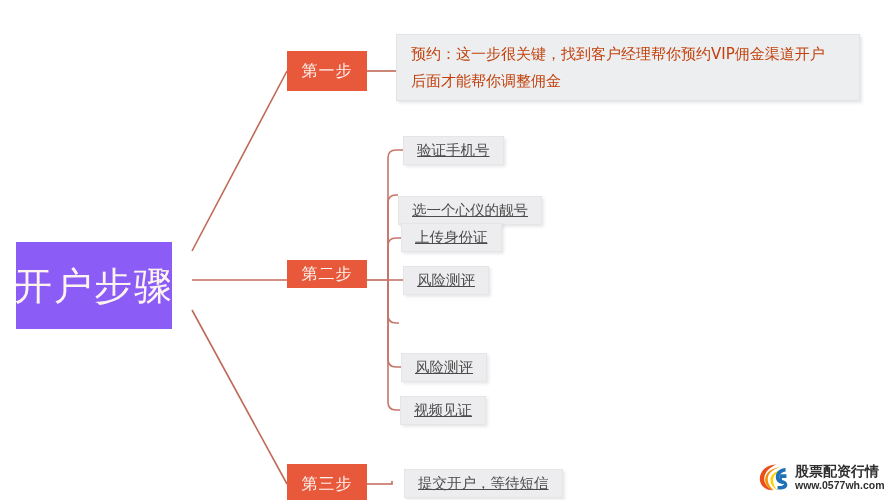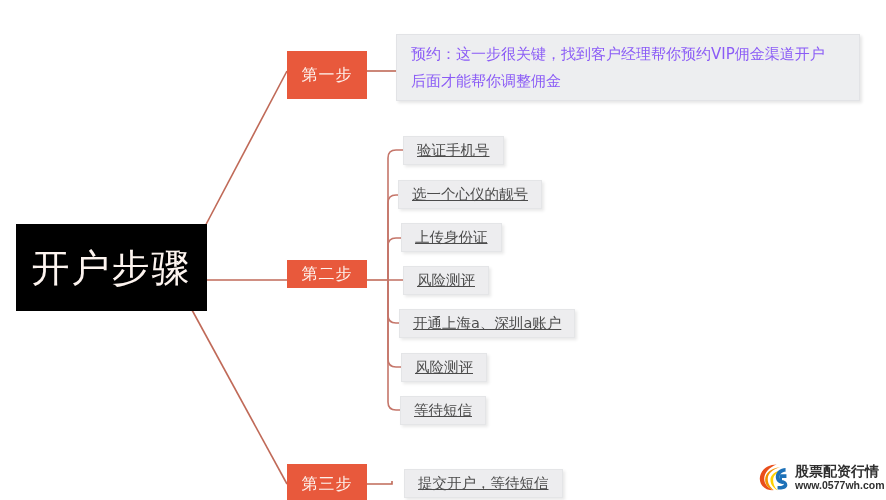--- a/index.html
+++ b/index.html
@@ -23,24 +23,24 @@
     left: 0;
     top: 0;
     width: 886px;
     height: 500px;
     pointer-events: none;
   }
   
   .root-node {
     position: absolute;
     left: 16px;
-    top: 224px;
-    width: 191px;
+    top: 242px;
+    width: 156px;
     height: 87px;
-    background: #000000;
+    background: #8b5cf6;
     display: flex;
     align-items: center;
     justify-content: center;
     box-sizing: border-box;
   }
   .root-node .root-label {
     color: #fdf4ef;
     font-size: 38px;
     letter-spacing: 2px;
     line-height: 1;
@@ -55,36 +55,36 @@
     justify-content: center;
     box-sizing: border-box;
   }
   .step-node .step-label {
     color: #fdf1ec;
     font-size: 16px;
     letter-spacing: 1px;
     line-height: 1;
     white-space: nowrap;
   }
-  #step-1 { left: 287px; top: 51px;  width: 80px; height: 48px; }
+  #step-1 { left: 287px; top: 51px;  width: 80px; height: 40px; }
   #step-2 { left: 287px; top: 260px; width: 80px; height: 28px; }
   #step-3 { left: 287px; top: 464px; width: 80px; height: 40px; }
   
   .desc-box {
     position: absolute;
     background: #edeef0;
     border: 1px solid #e2e3e6;
     box-shadow: 2px 2px 3px rgba(0,0,0,0.10);
     box-sizing: border-box;
     display: flex;
     align-items: center;
     padding: 6px 12px;
   }
   .desc-box .desc-text {
-    color: #8b5cf6;
+    color: #c2410c;
     font-size: 14.5px;
     line-height: 26px;
     white-space: pre-line;
   }
   #desc-step1 {
     left: 396px;
     top: 34px;
     width: 464px;
     height: 67px;
     padding: 4px 14px;
@@ -188,37 +188,34 @@
 后面才能帮你调整佣金</span>
   </div>
 
   <div class="step-node" id="step-2">
     <span class="step-label">第二步</span>
   </div>
 
   <div class="leaf-box" style="left:403px; top:136px;">
     <span class="leaf-text">验证手机号</span>
   </div>
-  <div class="leaf-box" style="left:398px; top:180px;">
+  <div class="leaf-box" style="left:398px; top:196px;">
     <span class="leaf-text">选一个心仪的靓号</span>
   </div>
   <div class="leaf-box" style="left:401px; top:223px;">
     <span class="leaf-text">上传身份证</span>
   </div>
   <div class="leaf-box" style="left:403px; top:266px;">
     <span class="leaf-text">风险测评</span>
   </div>
-  <div class="leaf-box" style="left:399px; top:309px;">
-    <span class="leaf-text">开通上海a、深圳a账户</span>
-  </div>
   <div class="leaf-box" style="left:401px; top:353px;">
     <span class="leaf-text">风险测评</span>
   </div>
   <div class="leaf-box" style="left:400px; top:396px;">
-    <span class="leaf-text">等待短信</span>
+    <span class="leaf-text">视频见证</span>
   </div>
 
   <div class="step-node" id="step-3">
     <span class="step-label">第三步</span>
   </div>
   <div class="leaf-box" style="left:404px; top:469px;">
     <span class="leaf-text">提交开户，等待短信</span>
   </div>
 
   <div id="watermark">

